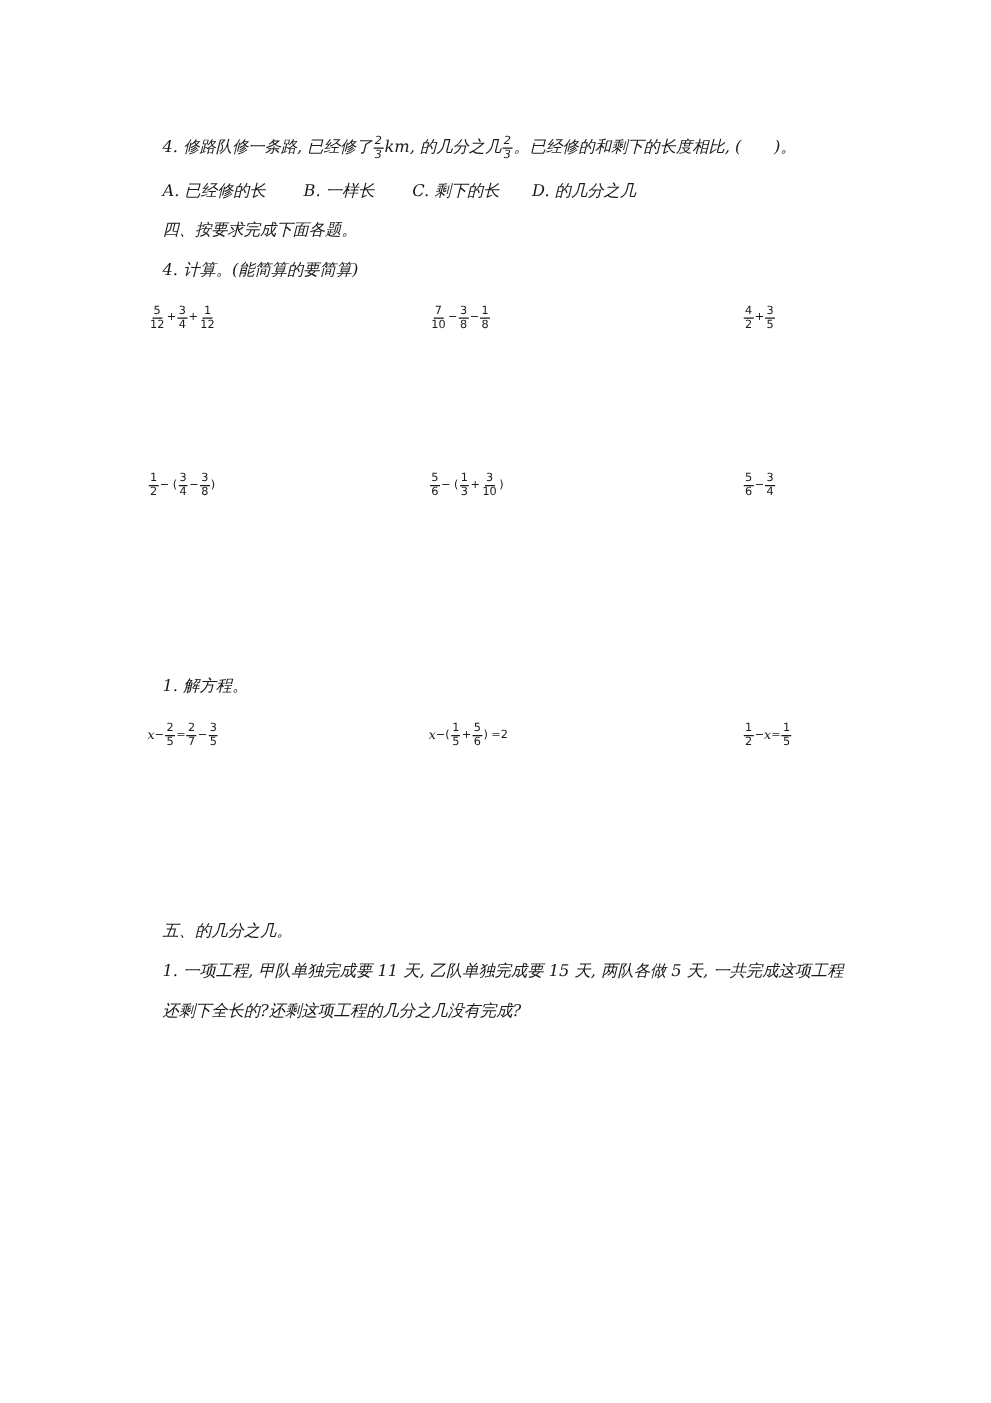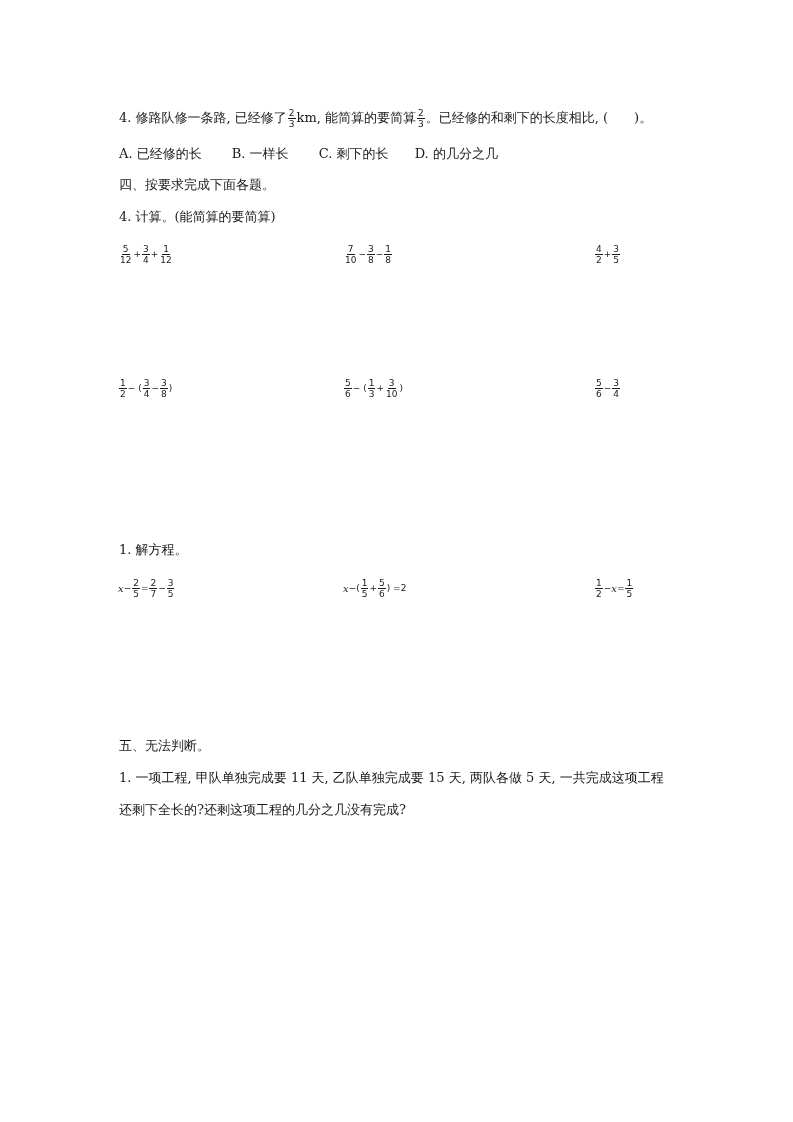--- a/index.html
+++ b/index.html
@@ -1,41 +1,41 @@
 <!DOCTYPE html>
 <html><head>
 <meta charset="utf-8">
 <style>
   html, body { margin: 0; padding: 0; background: #ffffff; }
   body {
     width: 793px; height: 1122px; position: relative; overflow: hidden;
     font-family: "DejaVu Serif", "Liberation Serif", serif;
     color: #1a1a1a;
   }
-  .line { position: absolute; left: 119px; font-size: 13px; line-height: 18px; white-space: nowrap; }
+  .line { position: absolute; left: 130px; font-size: 13px; line-height: 18px; white-space: nowrap; font-style: italic; }
   .frac {
     display: inline-flex; flex-direction: column; align-items: center;
     vertical-align: middle; font-family: "DejaVu Sans", "Liberation Sans", sans-serif;
     font-size: 9px; line-height: 10px; margin: 0 1px;
   }
   .frac .num { border-bottom: 1px solid #1a1a1a; padding: 0 1px; }
   .frac .den { padding: 0 1px; }
   .op { font-family: "DejaVu Sans", "Liberation Sans", sans-serif; font-size: 9px; vertical-align: middle; }
   .var { font-family: "DejaVu Serif", "Liberation Serif", serif; font-style: italic; font-size: 10px; vertical-align: middle; }
   .expr { position: absolute; white-space: nowrap; display: flex; align-items: center; height: 28px; }
   .opt { display: inline-block; margin-right: 26px; }
 </style>
 </head>
 <body>
 
 <div class="line" style="top:108px;">
   <span>4. 修路队修一条路, 已经修了</span><span class="frac">
       <span class="num">2</span>
       <span class="den">3</span>
-    </span><span>km, 能简算的要简算</span><span class="frac">
+    </span><span>km, 的几分之几</span><span class="frac">
       <span class="num">2</span>
       <span class="den">3</span>
     </span><span>。已经修的和剩下的长度相比, (　　)。</span>
 </div>
 
 <div class="line" style="top:145px;">
   <span class="opt">A. 已经修的长</span>
   <span class="opt">B. 一样长</span>
   <span class="opt" style="margin-right:22px;">C. 剩下的长</span>
   <span class="opt">D. 的几分之几</span>
@@ -174,15 +174,15 @@
     </span>
     <span class="op">−</span>
     <span class="var">x</span>
     <span class="op">=</span>
     <span class="frac">
       <span class="num">1</span>
       <span class="den">5</span>
     </span>
   </div>
 
-<div class="line" style="top:737px;">五、无法判断。</div>
+<div class="line" style="top:737px;">五、的几分之几。</div>
 <div class="line" style="top:769px;">1. 一项工程, 甲队单独完成要 11 天, 乙队单独完成要 15 天, 两队各做 5 天, 一共完成这项工程</div>
 <div class="line" style="top:801px;">还剩下全长的?还剩这项工程的几分之几没有完成?</div>
 
 </body></html>

